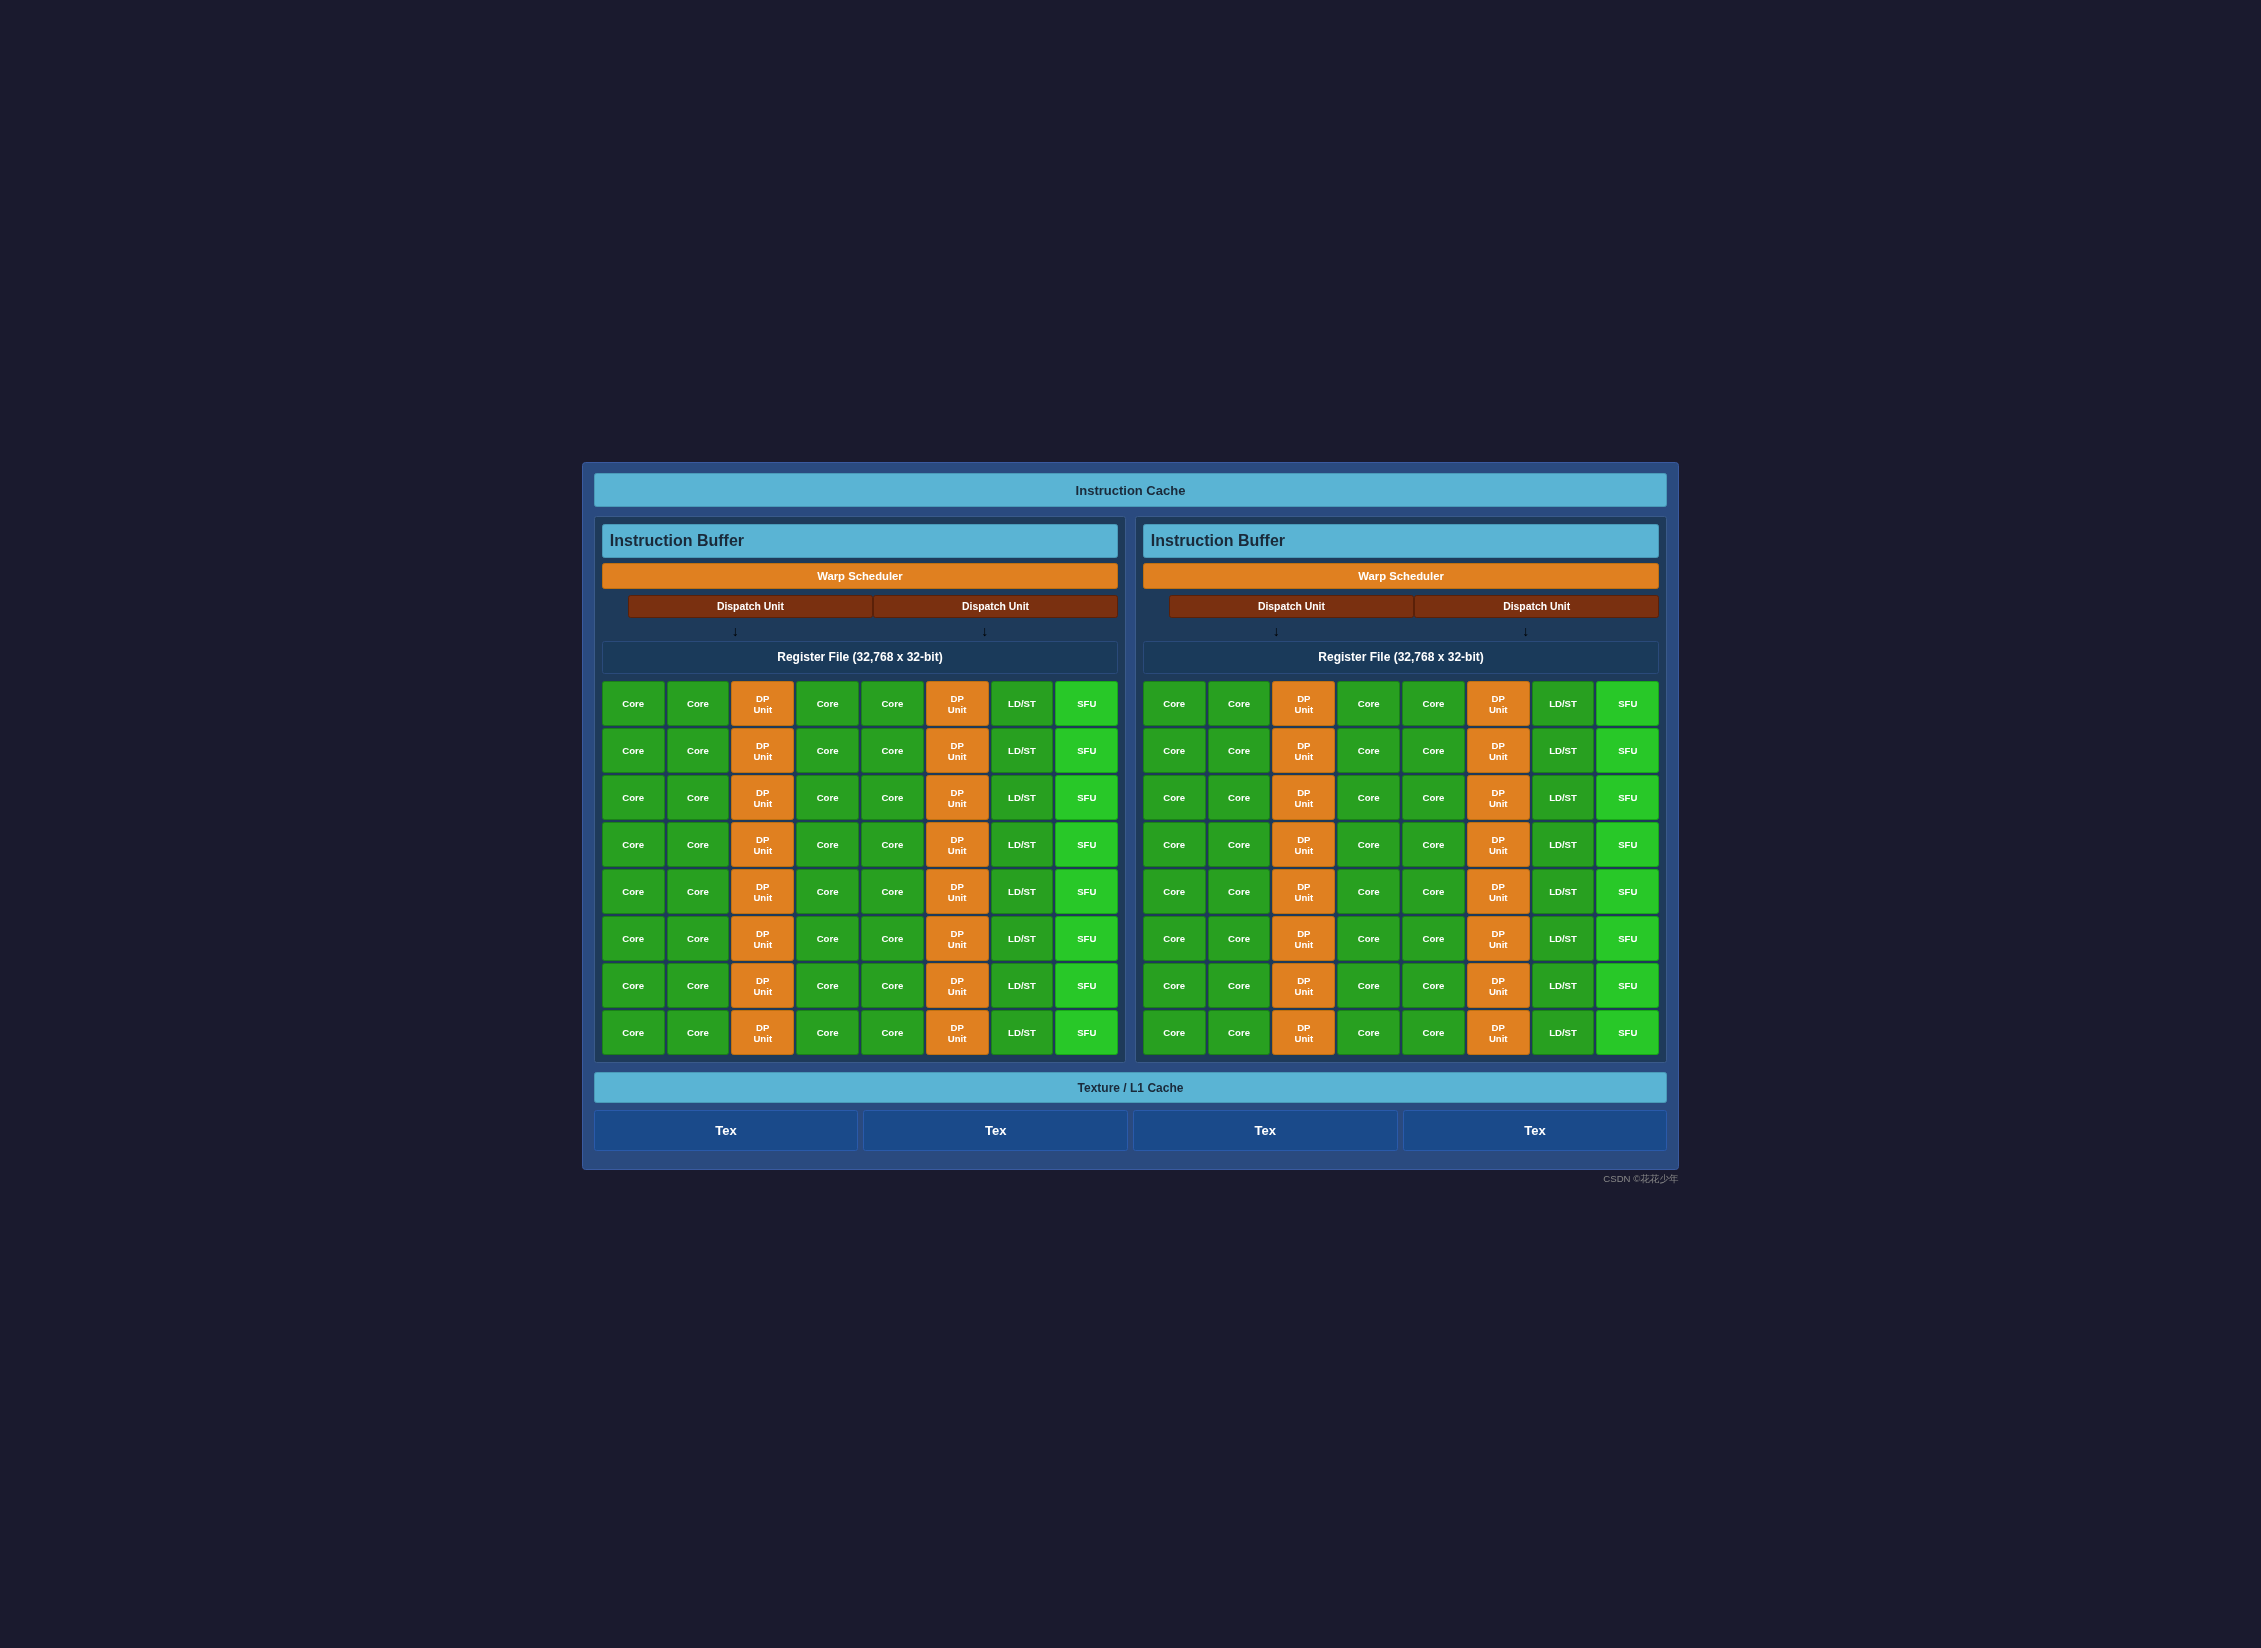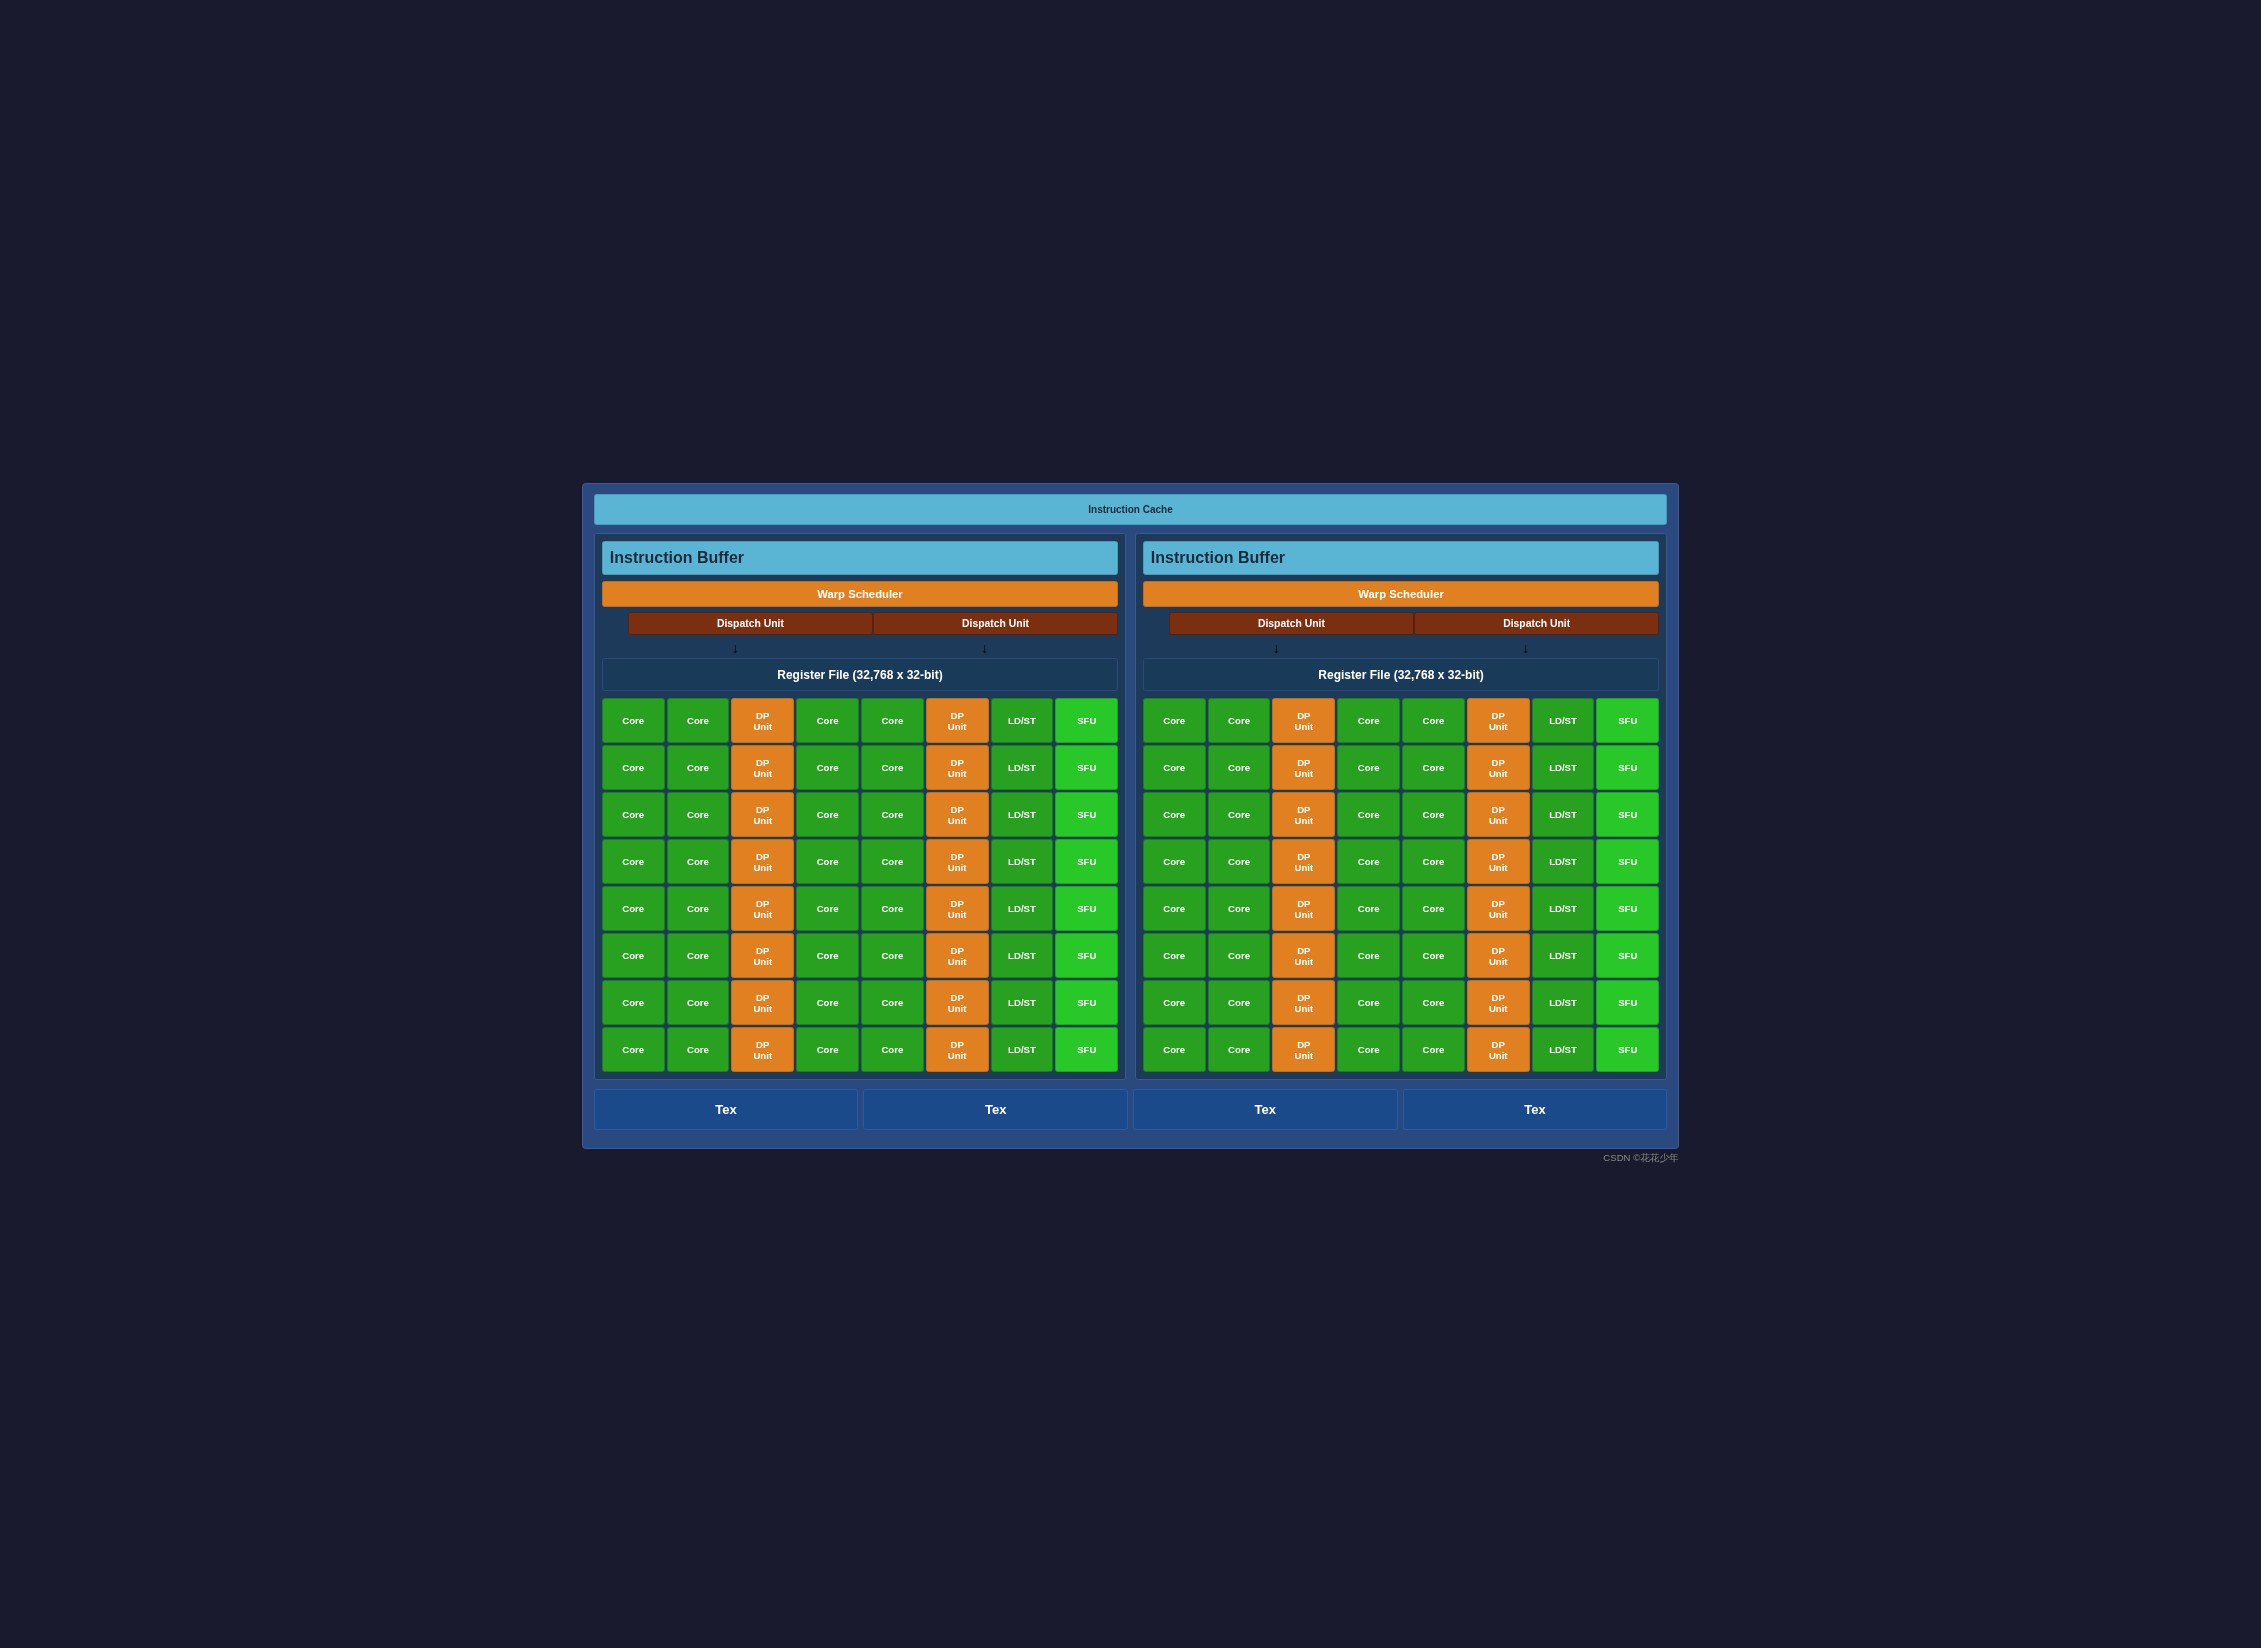--- a/index.html
+++ b/index.html
@@ -27,21 +27,21 @@
       border: 1.7px solid #3a5a9f;
       border-radius: 3.5px;
       padding: 10.4px;
     }
     .instruction-cache {
       background: #5ab4d4;
       border: 0.9px solid #4a9ab8;
       border-radius: 2.6px;
       text-align: center;
       padding: 8.7px;
-      font-size: 10px;
+      font-size: 13px;
       font-weight: bold;
       color: #1a2a3a;
       margin-bottom: 8.7px;
     }
     .two-halves {
       display: flex;
       gap: 8.7px;
       margin-bottom: 8.7px;
     }
     .half {
@@ -358,20 +358,21 @@
           <div class="cell cell-core">Core</div>
           <div class="cell cell-core">Core</div>
           <div class="cell cell-dp">DP<br>Unit</div>
           <div class="cell cell-ldst">LD/ST</div>
           <div class="cell cell-sfu">SFU</div>
         </div>
       </div>
     </div>
 
     <div class="bottom-section">
+      <div class="texture-l1">Texture / L1 Cache</div>
       <div class="tex-row">
         <div class="tex-unit">Tex</div>
         <div class="tex-unit">Tex</div>
         <div class="tex-unit">Tex</div>
         <div class="tex-unit">Tex</div>
       </div>
     </div>
 
   </div>
   <div class="watermark">CSDN ©花花少年</div>

